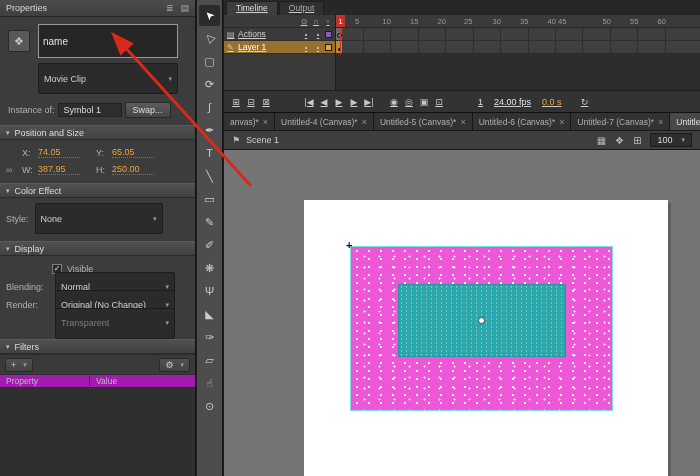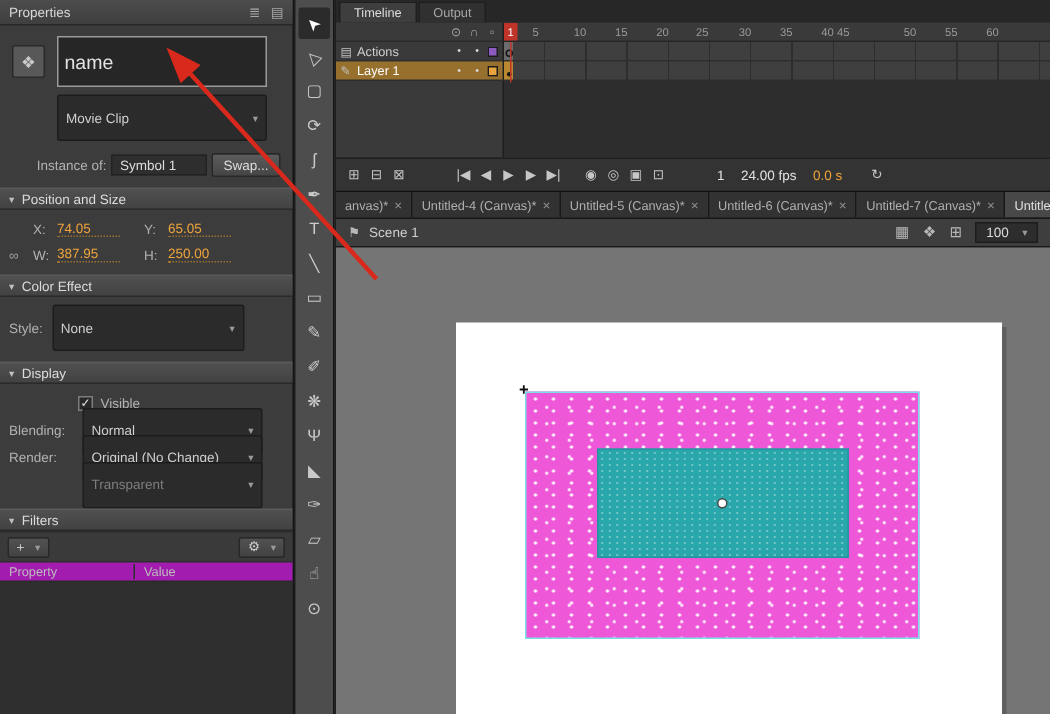--- a/index.html
+++ b/index.html
@@ -12,26 +12,26 @@
            border-right:1px solid #141414; display:flex; flex-direction:column; }
   .props-header { height:17px; background:linear-gradient(#4c4c4c,#3f3f3f); border-bottom:1px solid #262626;
                   display:flex; align-items:center; padding:0 6px; flex:none; }
   .props-title { flex:1; color:#d8d8d8; }
   .ph-icon { color:#a8a8a8; margin-left:7px; font-size:9px; }
   .name-row { display:flex; padding:7px 8px 4px; gap:8px; flex:none; }
   .mc-icon { width:22px; height:22px; margin-top:6px; background:#585858; border:1px solid #2a2a2a; border-radius:2px;
              color:#c9c9c9; font-size:11px; display:flex; align-items:center; justify-content:center; }
   .name-col { display:flex; flex-direction:column; gap:5px; }
   .name-input { width:140px; height:15px; background:#262626; border:1px solid #9a9a9a; color:#e2e2e2;
-                font-size:13px; padding:16px 4px; font-family:inherit; }
+                font-size:10px; padding:16px 4px; font-family:inherit; }
   .dd { display:flex; align-items:center; justify-content:space-between; background:#2b2b2b;
         border:1px solid #1c1c1c; border-radius:2px; height:31px; padding:0 5px; color:#cfcfcf; }
   .dd.disabled { color:#7d7d7d; }
   .dd-arrow { font-size:7px; color:#9a9a9a; margin-left:4px; }
-  .instance-row { display:flex; align-items:center; gap:3px; padding:4px 8px 7px; flex:none;justify-content:flex-end; }
+  .instance-row { display:flex; align-items:center; gap:3px; padding:4px 8px 7px; flex:none; }
   .lbl { color:#b2b2b2; }
   .field { background:#2e2e2e; border:1px solid #222; height:14px; line-height:13px; padding:0 5px; width:64px; color:#ddd; }
   .btn { background:linear-gradient(#5c5c5c,#454545); border:1px solid #282828; border-radius:2px;
          color:#ddd; font-size:9px; height:16px; padding:0 7px; font-family:inherit; }
   .sec { height:15px; flex:none; background:linear-gradient(#505050,#424242); border-top:1px solid #5a5a5a;
          border-bottom:1px solid #2a2a2a; display:flex; align-items:center; gap:5px; padding:0 6px; color:#dcdcdc;text-align:right; }
   .tri { font-size:7px; color:#bfbfbf; }
   .pos-body { padding:4px 6px 5px; flex:none; }
   .pos-row { display:grid; grid-template-columns:16px 16px 58px 16px 58px; align-items:center; height:17px; }
   .plbl { color:#b2b2b2; }
@@ -62,21 +62,21 @@
            border-right:1px solid #141414; display:flex; flex-direction:column; align-items:center;
            padding-top:5px; gap:2px; }
   .tool { width:21px; height:21px; border-radius:2px; display:flex; align-items:center; justify-content:center;
           color:#cacaca; font-size:11px; }
   .tool.active { background:#2b2b2b; color:#fff; }
   .tglyph { display:block; line-height:1; }
 
   
   .right { position:absolute; left:224px; top:0; width:476px; height:476px; display:flex; flex-direction:column; }
 
-  .tl-panel { height:128px; flex:none; background:#333; display:flex; flex-direction:column; border-bottom:1px solid #101010; }
+  .tl-panel { height:113px; flex:none; background:#333; display:flex; flex-direction:column; border-bottom:1px solid #101010;text-decoration:underline; }
   .tl-tabs { height:15px; flex:none; background:#272727; display:flex; align-items:flex-end; gap:1px; padding-left:2px; }
   .tl-tab { font-size:8.5px; color:#a8a8a8; background:#303030; border:1px solid #1e1e1e; border-bottom:none;
             padding:1px 9px 2px; }
   .tl-tab.active { background:#3e3e3e; color:#ddd; }
   .tl-main { flex:1; display:flex; overflow:hidden; }
   .tl-layers { width:112px; flex:none; background:#3a3a3a; border-right:1px solid #1e1e1e; }
   .tl-lhead { height:13px; display:flex; justify-content:flex-end; border-bottom:1px solid #2a2a2a; padding-right:1px; }
   .lh-icon { width:12px; text-align:center; font-size:8px; color:#a8a8a8; line-height:13px; }
   .layer-row { height:13px; display:flex; align-items:center; padding-left:3px; border-bottom:1px solid #2e2e2e;
                color:#cfcfcf; font-size:8.5px; }

